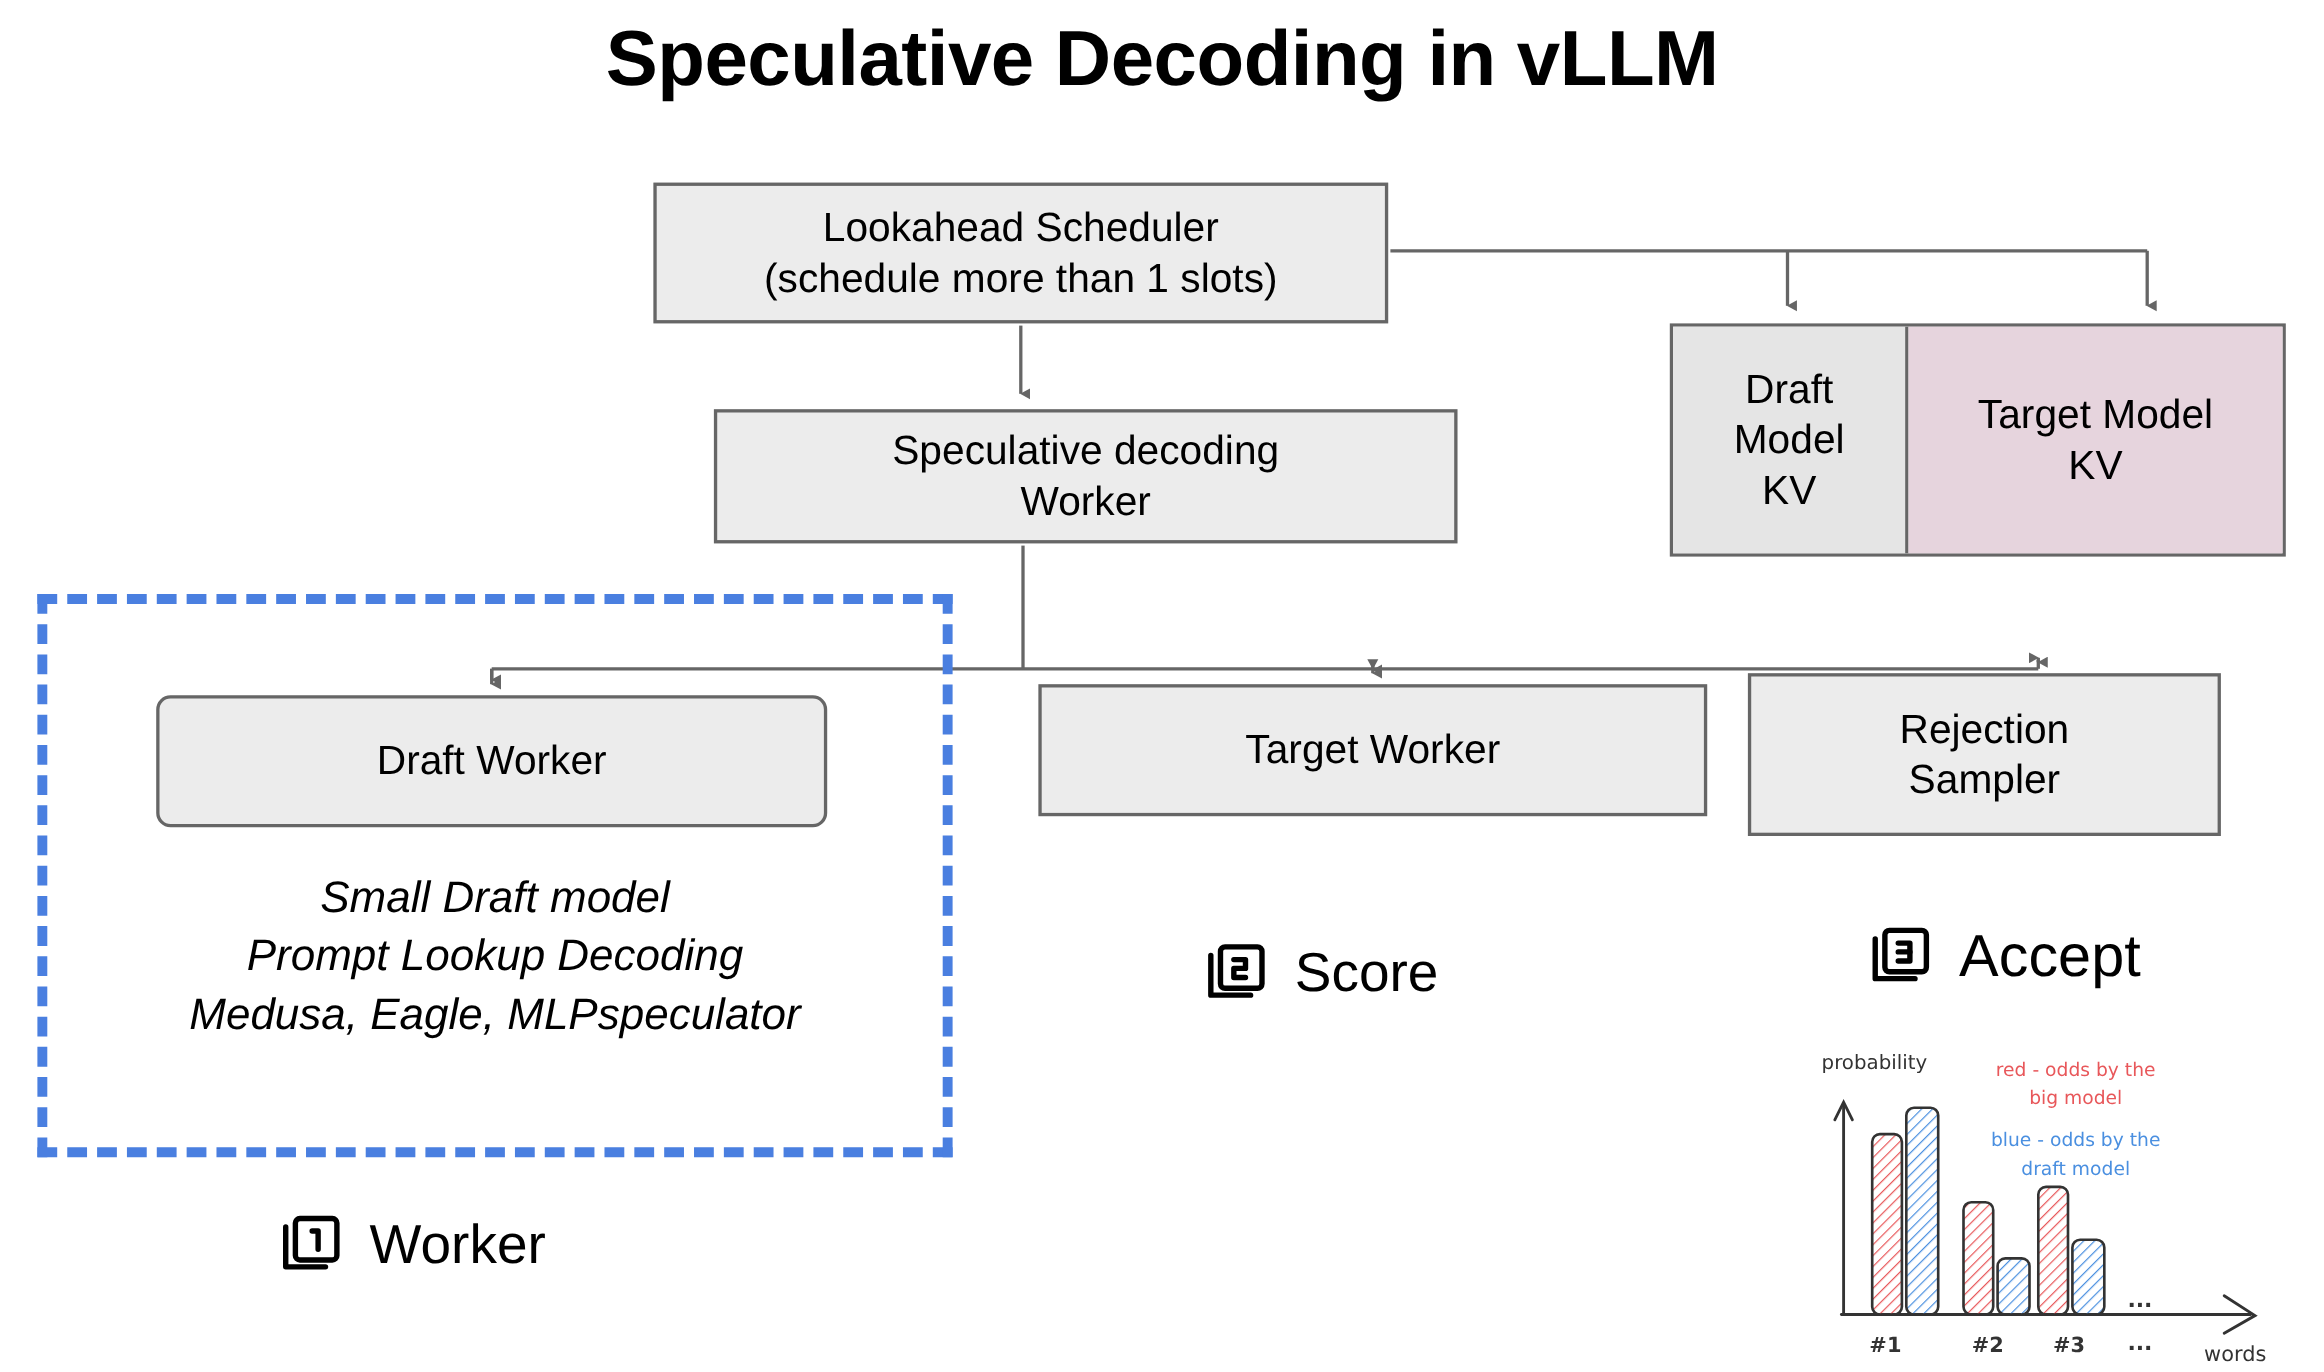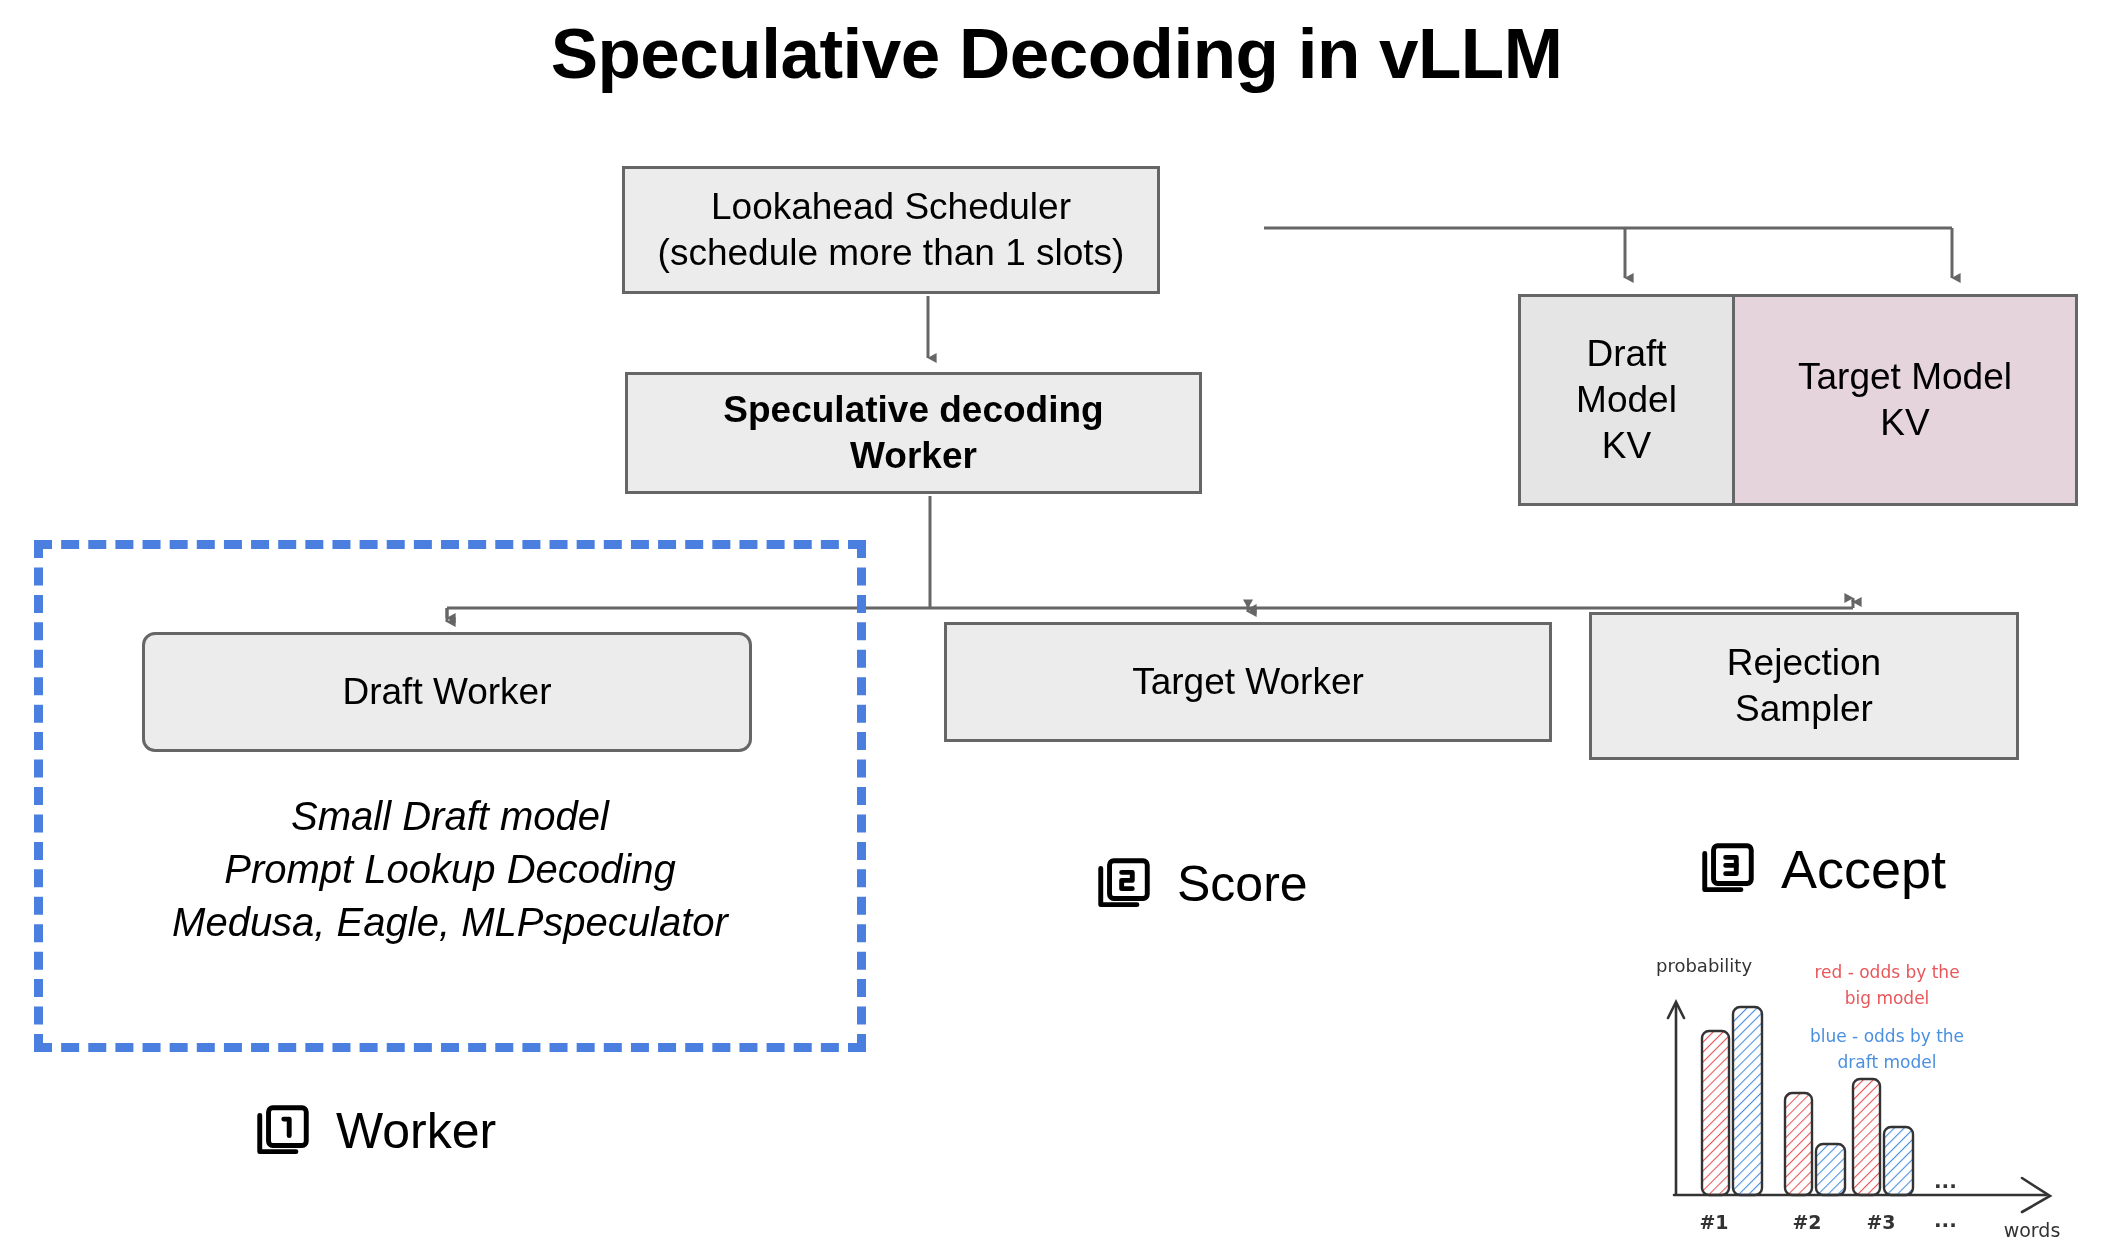--- a/index.html
+++ b/index.html
@@ -40,22 +40,22 @@
     align-items: center;
     justify-content: center;
     text-align: center;
     font-size: 37px;
     line-height: 1.25;
     color: #000;
     white-space: pre-line;
     padding: 4px 10px;
   }
 
-  #node-scheduler   { left: 594px;  top: 166px;  width: 538px;  height: 128px; margin-left: 28px; }
-  #node-spec-worker { left: 625px;  top: 372px;  width: 577px;  height: 122px; font-weight: bold; }
+  #node-scheduler   { left: 594px;  top: 166px;  width: 668px;  height: 128px; }
+  #node-spec-worker { left: 649px;  top: 372px;  width: 676px;  height: 122px; }
   #node-draft-worker{ left: 142px;  top: 632px;  width: 610px;  height: 120px; border-radius: 13px; }
   #node-target-worker{left: 944px;  top: 622px;  width: 608px;  height: 120px; }
   #node-rejection   { left: 1589px; top: 612px;  width: 430px;  height: 148px; }
 
   
   #kv-group {
     position: absolute;
     left: 1518px;
     top: 294px;
     width: 560px;

